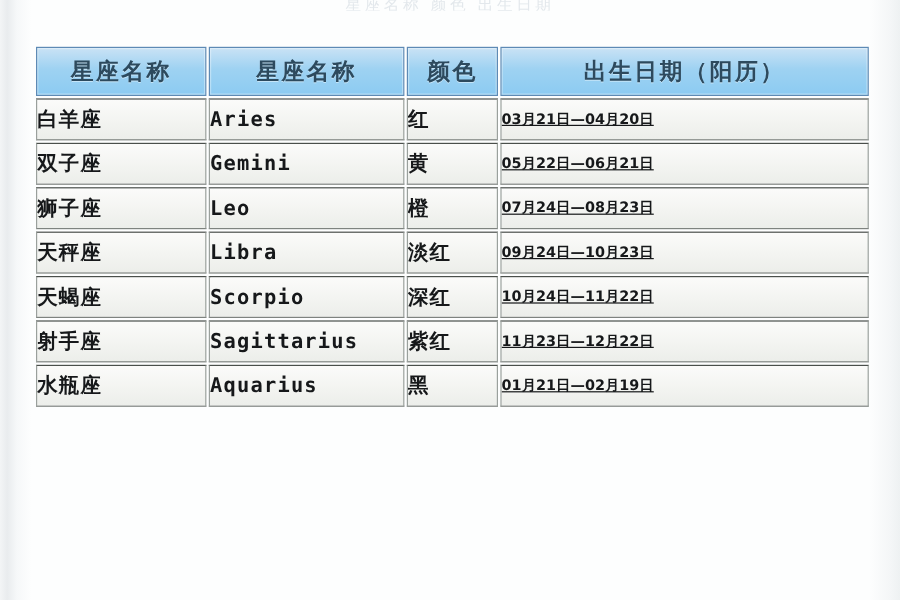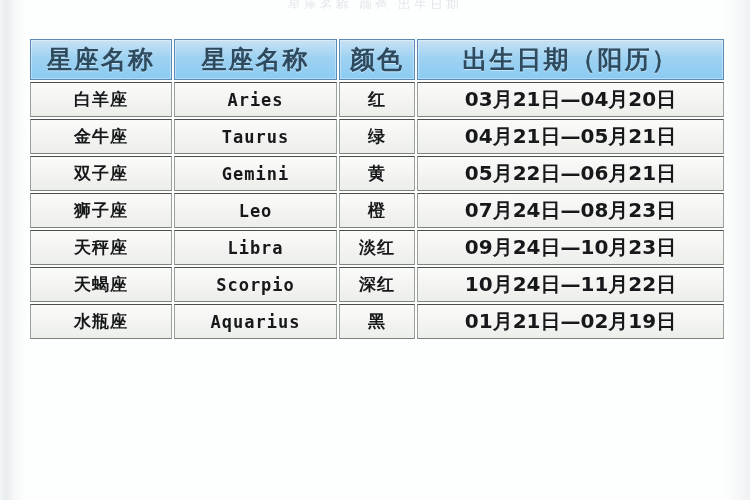--- a/index.html
+++ b/index.html
@@ -60,38 +60,38 @@
   col.c-eng   { width: 163px; }
   col.c-color { width: 76px;  }
   col.c-date  { width: 307px; }
 
   th {
     height: 39px;
     background: linear-gradient(to bottom, #c9e2f5 0%, #9ed2f2 45%, #8ccbf2 100%);
     border: 1px solid #5d8ab5;
     box-shadow: inset 0 0 0 1px rgba(255,255,255,0.35);
     color: #2d4a5e;
-    font-size: 25px;
+    font-size: 19px;
     font-weight: bold;
     letter-spacing: 2px;
     text-align: center;
     text-shadow: 0 1px 0 rgba(255,255,255,0.45);
     padding: 0;
     font-family: "DejaVu Sans", sans-serif;
   }
 
   td {
     height: 33px;
     background: linear-gradient(to bottom, #fbfbfa 0%, #f3f4f1 55%, #eceeea 100%);
     border: 1px solid #9aa09c;
     border-top-color: #4a4f4b;
     border-bottom-color: #7e837f;
     color: #16181a;
     font-size: 17px;
-    text-align: center;
+    text-align: left;
     padding: 0;
     white-space: nowrap;
     overflow: hidden;
   }
 
   td.cell-name,
   td.cell-color {
     font-family: "DejaVu Sans", sans-serif;
     font-weight: bold;
     letter-spacing: 1px;
@@ -100,23 +100,24 @@
 
   td.cell-eng {
     font-family: "DejaVu Sans Mono", monospace;
     font-size: 17px;
     letter-spacing: 1px;
     font-weight: bold;
   }
 
   td.cell-date {
     font-family: "DejaVu Sans", sans-serif;
-    font-size: 20px;
+    font-size: 12px;
     font-weight: bold;
     letter-spacing: 0px;
+    text-decoration: underline;
   }
 </style>
 </head>
 <body>
 
 <div id="page"></div>
 
 <div id="top-cutoff">星座名称   颜色   出生日期</div>
 
 <div id="table-wrap">
@@ -136,26 +137,20 @@
       </tr>
     </thead>
     <tbody id="table-body">
         <tr>
           <td class="cell-name">白羊座</td>
           <td class="cell-eng">Aries</td>
           <td class="cell-color">红</td>
           <td class="cell-date">03月21日—04月20日</td>
         </tr>
         <tr>
-          <td class="cell-name">金牛座</td>
-          <td class="cell-eng">Taurus</td>
-          <td class="cell-color">绿</td>
-          <td class="cell-date">04月21日—05月21日</td>
-        </tr>
-        <tr>
           <td class="cell-name">双子座</td>
           <td class="cell-eng">Gemini</td>
           <td class="cell-color">黄</td>
           <td class="cell-date">05月22日—06月21日</td>
         </tr>
         <tr>
           <td class="cell-name">狮子座</td>
           <td class="cell-eng">Leo</td>
           <td class="cell-color">橙</td>
           <td class="cell-date">07月24日—08月23日</td>
@@ -166,20 +161,26 @@
           <td class="cell-color">淡红</td>
           <td class="cell-date">09月24日—10月23日</td>
         </tr>
         <tr>
           <td class="cell-name">天蝎座</td>
           <td class="cell-eng">Scorpio</td>
           <td class="cell-color">深红</td>
           <td class="cell-date">10月24日—11月22日</td>
         </tr>
         <tr>
+          <td class="cell-name">射手座</td>
+          <td class="cell-eng">Sagittarius</td>
+          <td class="cell-color">紫红</td>
+          <td class="cell-date">11月23日—12月22日</td>
+        </tr>
+        <tr>
           <td class="cell-name">水瓶座</td>
           <td class="cell-eng">Aquarius</td>
           <td class="cell-color">黑</td>
           <td class="cell-date">01月21日—02月19日</td>
         </tr>
       </tbody>
   </table>
 </div>
 
 </body></html>

